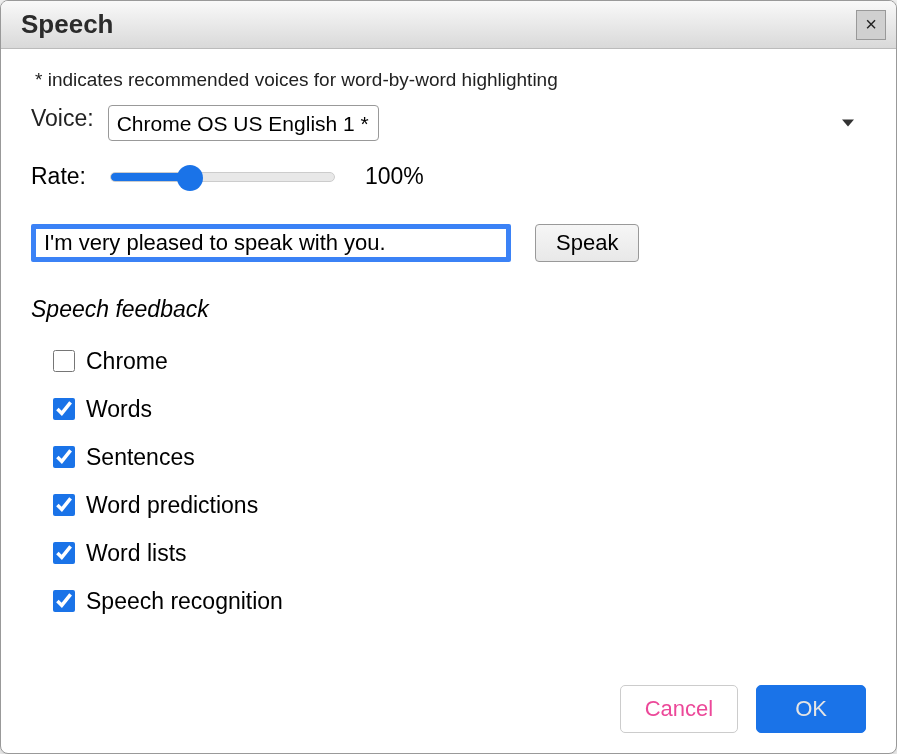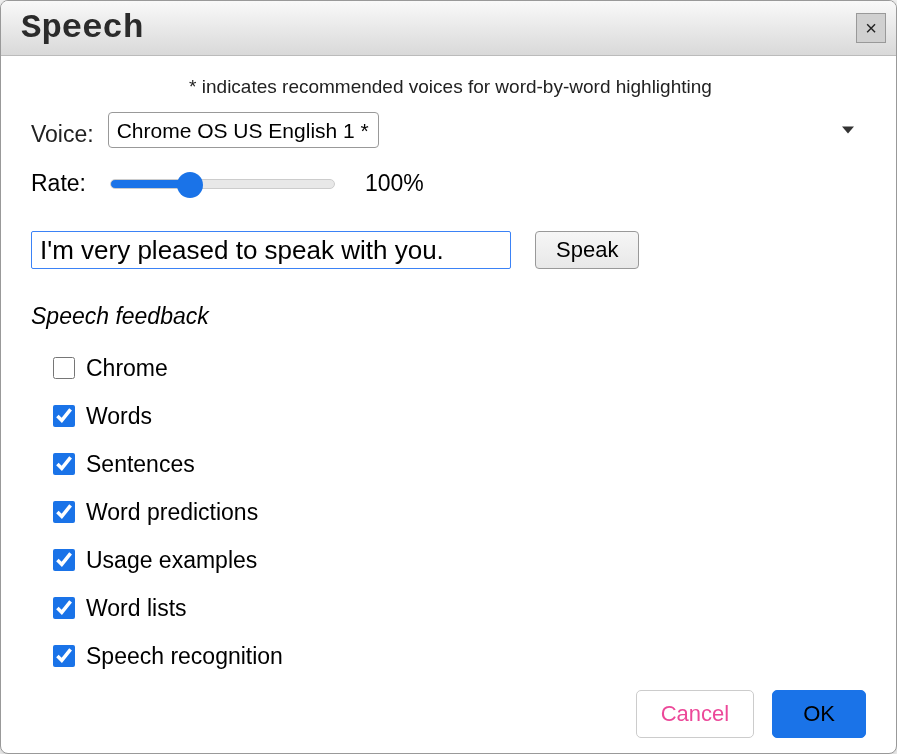--- a/index.html
+++ b/index.html
@@ -23,24 +23,23 @@
     }
     .titlebar {
       background: linear-gradient(to bottom, #f9f9f9, #d9d9d9);
       border-bottom: 1px solid #bbb;
       padding: 8px 10px 8px 20px;
       display: flex;
       align-items: center;
       justify-content: space-between;
     }
     .titlebar-title {
-      font-size: 34px;
+      font-size: 26px;
       font-weight: bold;
       color: #2b2b2b;
-      font-family: Liberation Mono, monospace;
     }
     .close-btn {
       width: 30px;
       height: 30px;
       background: #d0d0d0;
       border: 1px solid #999;
       display: flex;
       align-items: center;
       justify-content: center;
       font-size: 20px;
@@ -50,25 +49,24 @@
     .dialog-body {
       padding: 20px 30px 20px 30px;
       flex: 1;
       display: flex;
       flex-direction: column;
     }
     .hint {
       font-size: 19px;
       color: #222;
       margin: 0 0 14px 4px;
-      text-align: center;
     }
     .voice-row {
       display: flex;
-      align-items: flex-end;
+      align-items: flex-start;
       margin-bottom: 22px;
       gap: 14px;
     }
     .voice-label {
       font-size: 23px;
       color: #222;
     }
     .voice-select {
       flex: 1;
       height: 36px;
@@ -154,23 +152,23 @@
     }
     .test-row {
       display: flex;
       align-items: center;
       gap: 24px;
       margin-bottom: 34px;
     }
     .test-input {
       width: 480px;
       height: 38px;
-      font-size: 26px;
+      font-size: 22px;
       padding: 4px 8px;
-      border: 1px solid #3b82f6;
+      border: 5px solid #3b82f6;
       border-radius: 2px;
     }
     .speak-btn {
       height: 38px;
       padding: 4px 20px;
       font-size: 22px;
       background: linear-gradient(to bottom, #f6f6f6, #e8e8e8);
       border: 1px solid #999;
       border-radius: 4px;
       cursor: pointer;
@@ -207,23 +205,23 @@
     .btn-cancel {
       padding: 10px 24px;
       font-size: 22px;
       color: #ec4899;
       background: #fff;
       border: 1px solid #ccc;
       border-radius: 5px;
       cursor: pointer;
     }
     .btn-ok {
-      padding: 10px 30px;
-      font-size: 22px;
-      color: #000000;
+      padding: 10px 38px;
+      font-size: 22px;
+      color: #e5e5e5;
       background: #1a73e8;
       border: 1px solid #1a73e8;
       border-radius: 5px;
       cursor: pointer;
     }
   </style>
 </head>
 <body>
 
 <div class="dialog">
@@ -271,24 +269,20 @@
       <div class="feedback-item">
         <input type="checkbox" class="cb" checked="" style="">
         <span class="cb-label">Sentences</span>
       </div>
       <div class="feedback-item">
         <input type="checkbox" class="cb" checked="" style="">
         <span class="cb-label">Word predictions</span>
       </div>
       <div class="feedback-item">
         <input type="checkbox" class="cb" checked="" style="">
-        <span class="cb-label">Usage examples</span>
-      </div>
-      <div class="feedback-item">
-        <input type="checkbox" class="cb" checked="" style="">
         <span class="cb-label">Word lists</span>
       </div>
       <div class="feedback-item">
         <input type="checkbox" class="cb" checked="" style="">
         <span class="cb-label">Speech recognition</span>
       </div>
     </div>
 
     <div class="button-row">
       <button class="btn-cancel">Cancel</button>

